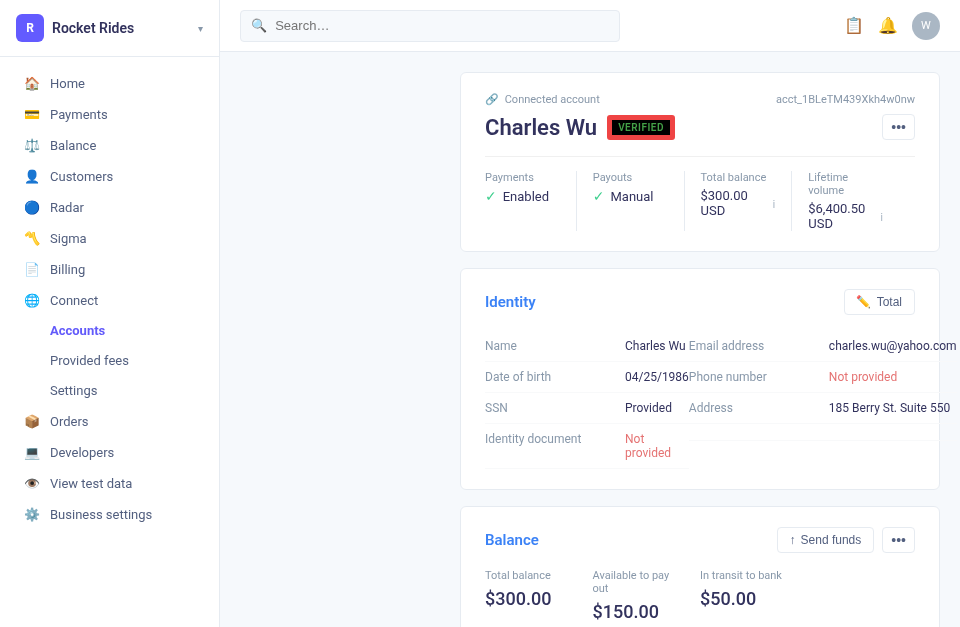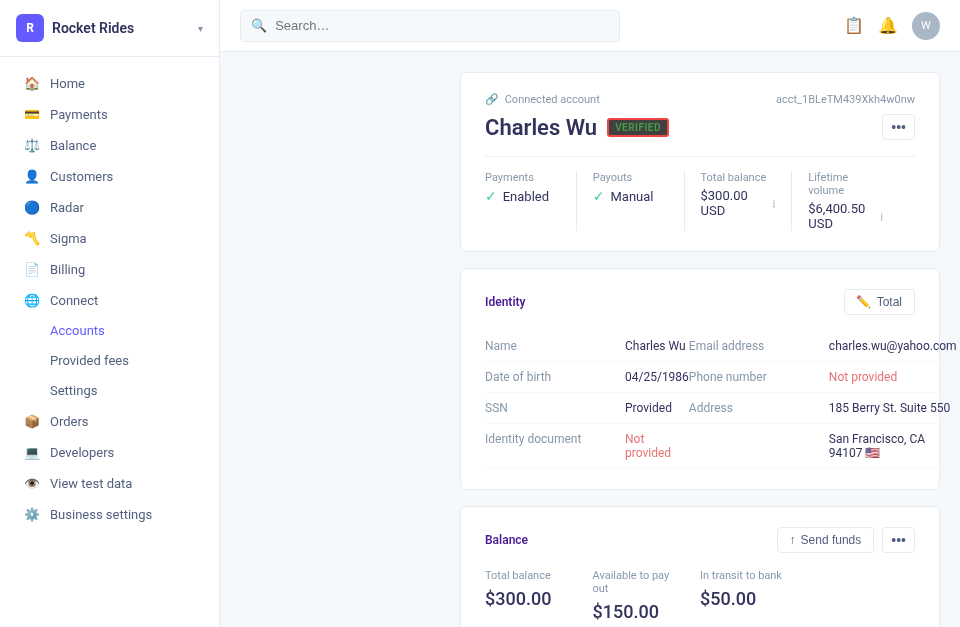--- a/index.html
+++ b/index.html
@@ -40,21 +40,21 @@
       padding: 7px 16px;
       gap: 10px;
       color: #525f7f;
       font-size: 13px;
       cursor: pointer;
       border-radius: 4px;
       margin: 1px 8px;
     }
     .nav-icon { width: 16px; height: 16px; display: flex; align-items: center; justify-content: center; flex-shrink: 0; }
     .nav-item.sub { padding-left: 42px; font-size: 13px; color: #525f7f; }
-    .nav-item.sub.active-sub { color: #625afa; font-weight: 400; }
+    .nav-item.sub.active-sub { color: #625afa; font-weight: 700; }
 
     
     #topbar {
       position: absolute;
       top: 0; left: 220px; right: 0;
       height: 52px;
       background: #fff;
       border-bottom: 1px solid #e6ebf1;
       display: flex;
       align-items: center;
@@ -118,23 +118,23 @@
     }
     .acct-id { margin-left: auto; color: #8898aa; font-size: 11px; }
     .account-name-row {
       display: flex;
       align-items: center;
       gap: 10px;
       margin-bottom: 16px;
     }
     .account-name { font-size: 22px; font-weight: 600; color: #32325d; }
     .verified-badge {
-      background: #404040;
+      background: #000000;
       color: #43a047;
-      border: 2px solid #ef4444;
+      border: 5px solid #ef4444;
       border-radius: 3px;
       font-size: 10px;
       font-weight: 600;
       padding: 2px 6px;
       letter-spacing: 0.5px;
     }
     .more-btn {
       margin-left: auto;
       background: #fff;
       border: 1px solid #e6ebf1;
@@ -161,21 +161,21 @@
     .stat-value { font-size: 13px; color: #32325d; display: flex; align-items: center; gap: 6px; }
     .status-dot { color: #3ecf8e; font-size: 14px; }
     .info-icon { color: #aab7c4; font-size: 11px; cursor: pointer; }
 
     
     .card-header {
       display: flex;
       align-items: center;
       margin-bottom: 16px;
     }
-    .card-title { font-size: 12px; font-weight: 600; color: #4c1d95; }
+    .card-title { font-size: 15px; font-weight: 600; color: #3b82f6; }
     .edit-btn {
       margin-left: auto;
       background: #fff;
       border: 1px solid #e6ebf1;
       border-radius: 4px;
       padding: 5px 12px;
       cursor: pointer;
       font-size: 12px;
       color: #525f7f;
       display: flex;
@@ -401,21 +401,20 @@
         <div class="identity-row">
           <span class="id-label">Phone number</span>
           <span class="id-value not-provided">Not provided</span>
         </div>
         <div class="identity-row">
           <span class="id-label">Address</span>
           <span class="id-value">185 Berry St. Suite 550</span>
         </div>
         <div class="identity-row">
           <span class="id-label"></span>
-          <span class="id-value">San Francisco, CA 94107 🇺🇸</span>
         </div>
       </div>
     </div>
   </div>
 
   <div class="card">
     <div class="balance-header">
       <span class="card-title">Balance</span>
       <div class="balance-actions">
         <button class="send-funds-btn">

